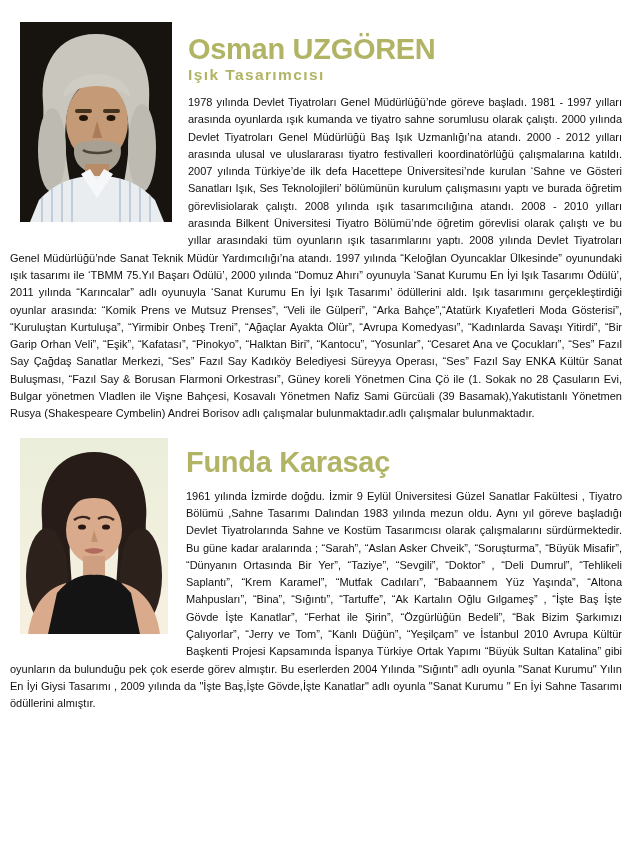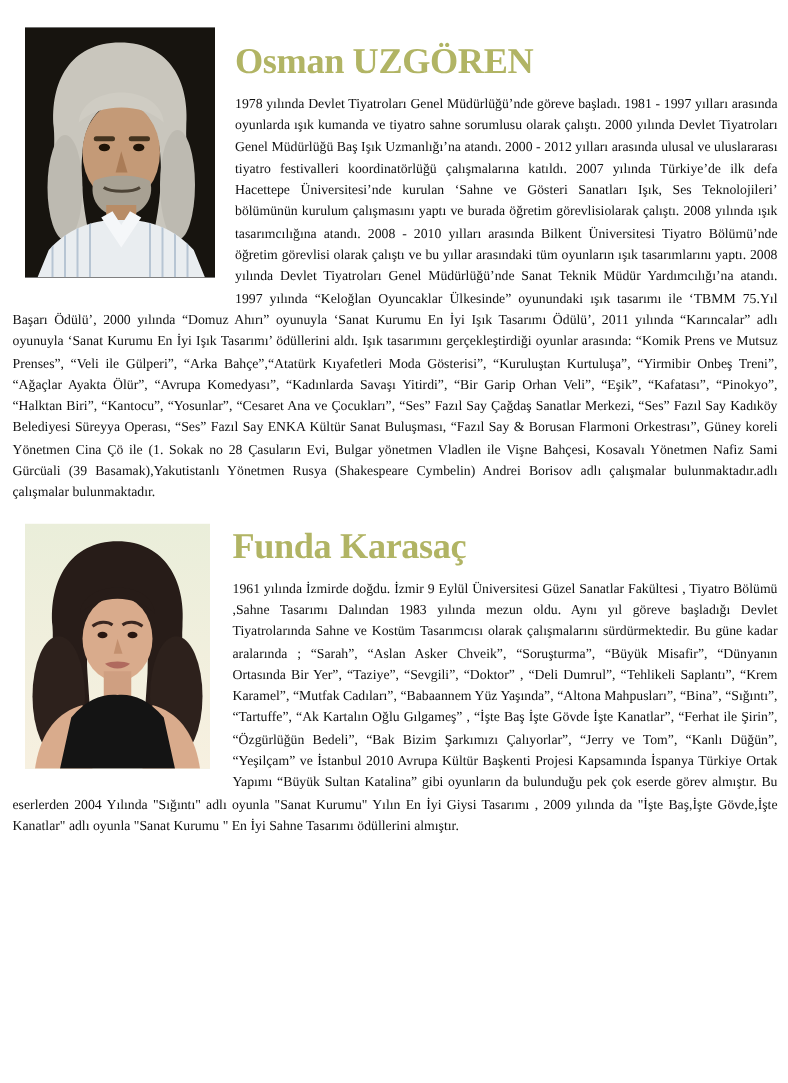--- a/index.html
+++ b/index.html
@@ -4,21 +4,21 @@
 <style>
   :root { --accent: #b1b464; }
   * { box-sizing: border-box; }
   html, body { margin: 0; padding: 0; }
   body {
     width: 630px; height: 866px; overflow: hidden;
     background: #ffffff;
     font-family: "Liberation Sans", sans-serif;
     color: #141414;
   }
-  .page { width: 630px; height: 674px; padding: 0 8px 12px 10px; font-family: Liberation Serif, serif; }
+  .page { width: 630px; height: 674px; padding: 0 8px 12px 10px; }
 
   .bio-section { clear: none; }
   .bio-section.second { clear: both; }
 
   .photo-frame {
     float: left;
     background: #000;
     overflow: hidden;
   }
   .photo-frame.osman  { width: 152px; height: 200px; margin: 2px 16px 14px 10px; }
@@ -27,21 +27,21 @@
 
   .sec-pad-top-1 { padding-top: 20px; }
   .sec-pad-top-2 { padding-top: 12px; }
 
   h1.person-name {
     margin: 14px 0 0 0;
     font-size: 29px; line-height: 30px;
     font-weight: bold; letter-spacing: -0.3px;
     color: var(--accent);
   }
-  .second h1.person-name { margin-top: 6px; }
+  .second h1.person-name { margin-top: 12px; }
   h2.person-role {
     margin: 2px 0 0 0;
     font-size: 15.5px; line-height: 17px;
     font-weight: bold; letter-spacing: 1.4px;
     color: var(--accent);
   }
   p.person-bio {
     margin: 11px 0 0 0;
     font-size: 11px; line-height: 17.3px;
     text-align: justify;
@@ -94,20 +94,21 @@
               <line x1="110" y1="154" x2="110" y2="200"></line>
             <line x1="120" y1="156" x2="120" y2="200"></line>
               <line x1="130" y1="158" x2="130" y2="200"></line>
           </g>
           <path d="M61 152 L77 176 L93 152 L84 147 L77 158 L70 147 Z" fill="#f5f7f9"></path>
         </g>
       </svg>
     </div>
 
     <h1 class="person-name">Osman UZGÖREN</h1>
+    <h2 class="person-role">Işık Tasarımcısı</h2>
     <p class="person-bio">1978 yılında Devlet Tiyatroları Genel Müdürlüğü’nde göreve başladı. 1981 - 1997 yılları arasında oyunlarda ışık kumanda ve tiyatro sahne sorumlusu olarak çalıştı. 2000 yılında Devlet Tiyatroları Genel Müdürlüğü Baş Işık Uzmanlığı’na atandı. 2000 - 2012 yılları arasında ulusal ve uluslararası tiyatro festivalleri koordinatörlüğü çalışmalarına katıldı. 2007 yılında Türkiye’de ilk defa Hacettepe Üniversitesi’nde kurulan ‘Sahne ve Gösteri Sanatları Işık, Ses Teknolojileri’ bölümünün kurulum çalışmasını yaptı ve burada öğretim görevlisiolarak çalıştı. 2008 yılında ışık tasarımcılığına atandı. 2008 - 2010 yılları arasında Bilkent Üniversitesi Tiyatro Bölümü’nde öğretim görevlisi olarak çalıştı ve bu yıllar arasındaki tüm oyunların ışık tasarımlarını yaptı. 2008 yılında Devlet Tiyatroları Genel Müdürlüğü’nde Sanat Teknik Müdür Yardımcılığı’na atandı. 1997 yılında “Keloğlan Oyuncaklar Ülkesinde” oyunundaki ışık tasarımı ile ‘TBMM 75.Yıl Başarı Ödülü’, 2000 yılında “Domuz Ahırı” oyunuyla ‘Sanat Kurumu En İyi Işık Tasarımı Ödülü’, 2011 yılında “Karıncalar” adlı oyunuyla ‘Sanat Kurumu En İyi Işık Tasarımı’ ödüllerini aldı. Işık tasarımını gerçekleştirdiği oyunlar arasında: “Komik Prens ve Mutsuz Prenses”, “Veli ile Gülperi”, “Arka Bahçe”,“Atatürk Kıyafetleri Moda Gösterisi”, “Kuruluştan Kurtuluşa”, “Yirmibir Onbeş Treni”, “Ağaçlar Ayakta Ölür”, “Avrupa Komedyası”, “Kadınlarda Savaşı Yitirdi”, “Bir Garip Orhan Veli”, “Eşik”, “Kafatası”, “Pinokyo”, “Halktan Biri”, “Kantocu”, “Yosunlar”, “Cesaret Ana ve Çocukları”, “Ses” Fazıl Say Çağdaş Sanatlar Merkezi, “Ses” Fazıl Say Kadıköy Belediyesi Süreyya Operası, “Ses” Fazıl Say ENKA Kültür Sanat Buluşması, “Fazıl Say &amp; Borusan Flarmoni Orkestrası”, Güney koreli Yönetmen Cina Çö ile (1. Sokak no 28 Çasuların Evi, Bulgar yönetmen Vladlen ile Vişne Bahçesi, Kosavalı Yönetmen Nafiz Sami Gürcüali  (39 Basamak),Yakutistanlı Yönetmen Rusya (Shakespeare Cymbelin) Andrei Borisov adlı çalışmalar bulunmaktadır.adlı çalışmalar bulunmaktadır.</p>
   </section>
 
   <section class="bio-section second sec-pad-top-2">
 
     <div class="photo-frame funda">
       <svg viewBox="0 0 148 196" preserveAspectRatio="none">
         <defs>
           <linearGradient id="bg2" x1="0" y1="0" x2="0" y2="1">
             <stop offset="0" stop-color="#eaeeda"></stop>

